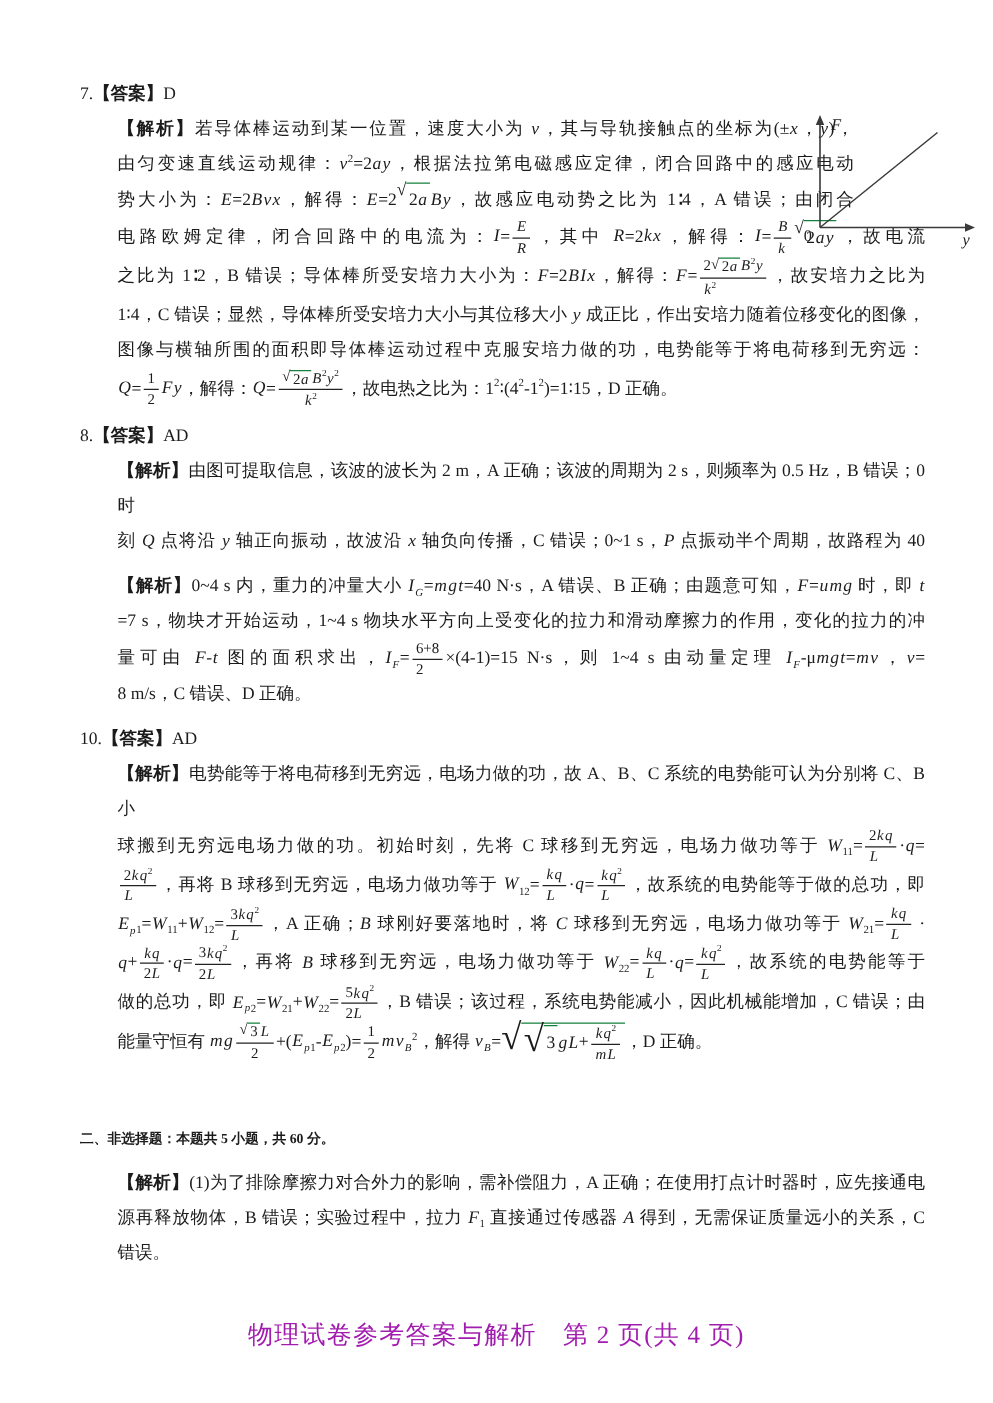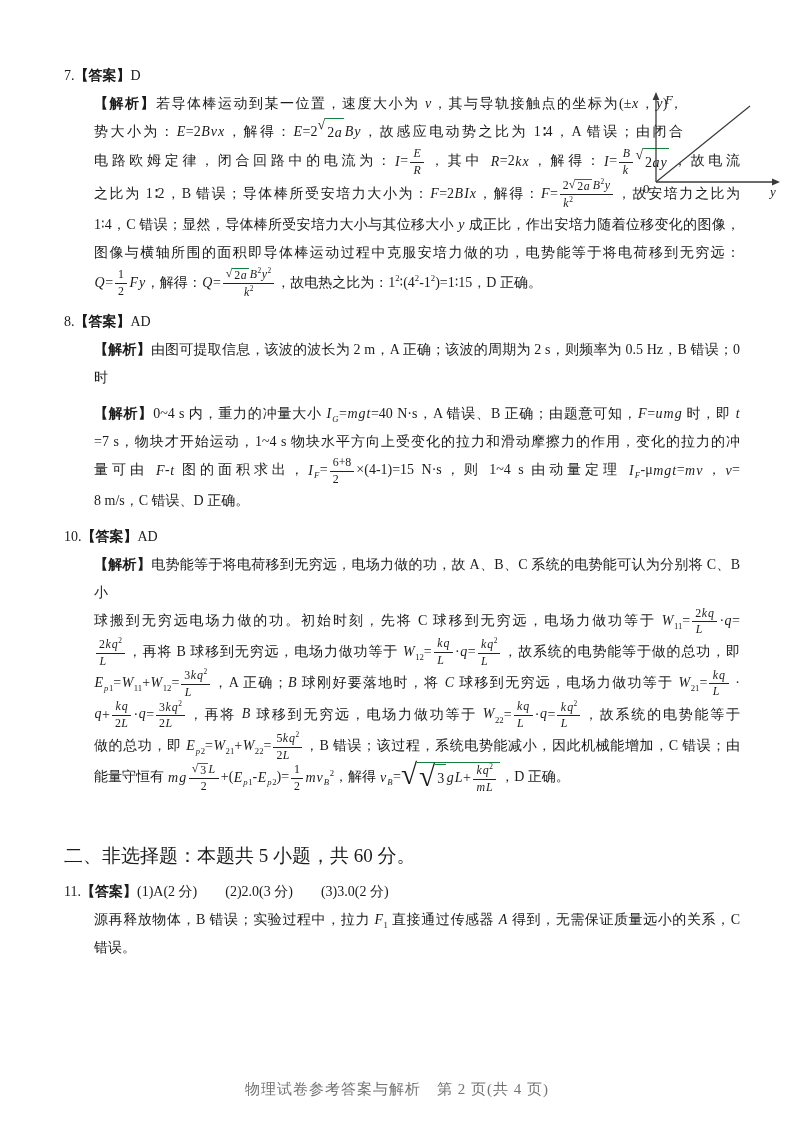--- a/index.html
+++ b/index.html
@@ -10,21 +10,21 @@
   .page{position:relative;width:794px;height:1122px;overflow:hidden;background:#fff;}
   #content{position:absolute;left:64px;top:62px;width:676px;}
   .block{position:relative;margin-bottom:8px;}
   .line{
     font-size:14px;line-height:28px;min-height:28px;
     text-align:left;word-break:break-all;
   }
   .line.ind{padding-left:30px;}
   .line.j{text-align:justify;text-align-last:justify;}
   .line.nar{margin-right:57px;}
-  .line.bold{font-weight:400;font-size:19px;margin-top:47px;}
+  .line.bold{font-weight:700;font-size:11px;margin-top:47px;}
   b{font-weight:700;}
   i{font-style:italic;padding:0 0.5px;}
   sup,sub{font-size:0.62em;line-height:1;}
   
   .fr{display:inline-block;vertical-align:middle;text-align:center;
       font-size:0.85em;line-height:1.15;margin:0 2px;}
   .fr .nu{display:block;border-bottom:1px solid #222;padding:0 3px 1px;}
   .fr .de{display:block;padding:1px 3px 0;}
   
   .sq{display:inline-flex;align-items:center;vertical-align:middle;}
@@ -32,31 +32,32 @@
   .sq .bar{border-top:1px solid #15803d;padding:0 2px;}
   .sq.big .rad{font-size:2.1em;line-height:0.82;}
   
   .figure{position:absolute;top:26px;right:-46px;width:152px;height:112px;}
   .figure svg{display:block;}
   .figure text{font-size:13px;font-style:italic;fill:#222;
       font-family:"Liberation Serif","DejaVu Serif",serif;}
   .figure text.num{font-style:normal;}
   .footer{
     position:absolute;top:1054px;left:0;width:100%;
-    text-align:center;font-size:15px;color:#737373;letter-spacing:1px;margin-top:26px;
+    text-align:center;font-size:20px;color:#a21caf;letter-spacing:1px;
   }
 </style>
 </head>
 <body>
 
 <div class="page">
   <div id="content">
       <div class="block">
         <div class="line">7.<b>【答案】</b>D</div>
         <div class="line ind j nar"><b>【解析】</b>若导体棒运动到某一位置，速度大小为 <i>v</i>，其与导轨接触点的坐标为(±<i>x</i>，<i>y</i>)，</div>
+        <div class="line ind j nar">由匀变速直线运动规律：<i>v</i><sup>2</sup>=2<i>a</i><i>y</i>，根据法拉第电磁感应定律，闭合回路中的感应电动</div>
         <div class="line ind j nar">势大小为：<i>E</i>=2<i>B</i><i>v</i><i>x</i>，解得：<i>E</i>=2<span class="sq">
             <span class="rad">√</span>
             <span class="bar">2<i>a</i></span>
           </span><i>B</i><i>y</i>，故感应电动势之比为 1∶4，A 错误；由闭合</div>
         <div class="line ind j">电路欧姆定律，闭合回路中的电流为：<i>I</i>=<span class="fr"><span class="nu"><i>E</i></span><span class="de"><i>R</i></span></span>，其中 <i>R</i>=2<i>k</i><i>x</i>，解得：<i>I</i>=<span class="fr"><span class="nu"><i>B</i></span><span class="de"><i>k</i></span></span><span class="sq">
             <span class="rad">√</span>
             <span class="bar">2<i>a</i><i>y</i></span>
           </span>，故电流</div>
         <div class="line ind j">之比为 1∶2，B 错误；导体棒所受安培力大小为：<i>F</i>=2<i>B</i><i>I</i><i>x</i>，解得：<i>F</i>=<span class="fr"><span class="nu">2<span class="sq">
                 <span class="rad">√</span>
@@ -80,20 +81,21 @@
       <line x1="22" y1="94" x2="116" y2="18" stroke="#3a3a3a" stroke-width="1.2"></line>
       <text x="31" y="16">F</text>
       <text x="136" y="108">y</text>
       <text x="9" y="105" class="num">0</text>
     </svg>
   </div>
 </div>
       <div class="block">
         <div class="line">8.<b>【答案】</b>AD</div>
         <div class="line ind j"><b>【解析】</b>由图可提取信息，该波的波长为 2 m，A 正确；该波的周期为 2 s，则频率为 0.5 Hz，B 错误；0 时</div>
+        <div class="line ind j">刻 <i>Q</i> 点将沿 <i>y</i> 轴正向振动，故波沿 <i>x</i> 轴负向传播，C 错误；0~1 s，<i>P</i> 点振动半个周期，故路程为 40</div>
       </div>
       <div class="block">
         <div class="line ind j"><b>【解析】</b>0~4 s 内，重力的冲量大小 <i>I</i><sub><i>G</i></sub>=<i>m</i><i>g</i><i>t</i>=40 N·s，A 错误、B 正确；由题意可知，<i>F</i>=<i>u</i><i>m</i><i>g</i> 时，即 <i>t</i></div>
         <div class="line ind j">=7 s，物块才开始运动，1~4 s 物块水平方向上受变化的拉力和滑动摩擦力的作用，变化的拉力的冲</div>
         <div class="line ind j">量可由 <i>F</i>-<i>t</i> 图的面积求出，<i>I</i><sub><i>F</i></sub>=<span class="fr"><span class="nu">6+8</span><span class="de">2</span></span>×(4-1)=15 N·s，则 1~4 s 由动量定理 <i>I</i><sub><i>F</i></sub>-μ<i>m</i><i>g</i><i>t</i>=<i>m</i><i>v</i>，<i>v</i>=</div>
         <div class="line ind">8 m/s，C 错误、D 正确。</div>
       </div>
       <div class="block">
         <div class="line">10.<b>【答案】</b>AD</div>
         <div class="line ind j"><b>【解析】</b>电势能等于将电荷移到无穷远，电场力做的功，故 A、B、C 系统的电势能可认为分别将 C、B 小</div>
@@ -110,19 +112,19 @@
             <span class="bar"><span class="sq">
                 <span class="rad">√</span>
                 <span class="bar">3</span>
               </span><i>g</i><i>L</i>+<span class="fr"><span class="nu"><i>k</i><i>q</i><sup>2</sup></span><span class="de"><i>m</i><i>L</i></span></span></span>
           </span>，D 正确。</div>
       </div>
       <div class="block">
         <div class="line bold">二、非选择题：本题共 5 小题，共 60 分。</div>
       </div>
       <div class="block">
-        <div class="line">11.<b>【答案】</b>(1)A(2 分)　　(2)2.0(3 分)　　(3)3.0(2 分)</div>
+        <div class="line ind j"><b>【解析】</b>(1)为了排除摩擦力对合外力的影响，需补偿阻力，A 正确；在使用打点计时器时，应先接通电</div>
         <div class="line ind j">源再释放物体，B 错误；实验过程中，拉力 <i>F</i><sub>1</sub> 直接通过传感器 <i>A</i> 得到，无需保证质量远小的关系，C</div>
         <div class="line ind">错误。</div>
       </div>
     </div>
   <div class="footer">物理试卷参考答案与解析　第 2 页(共 4 页)</div>
 </div>
 
 </body></html>

